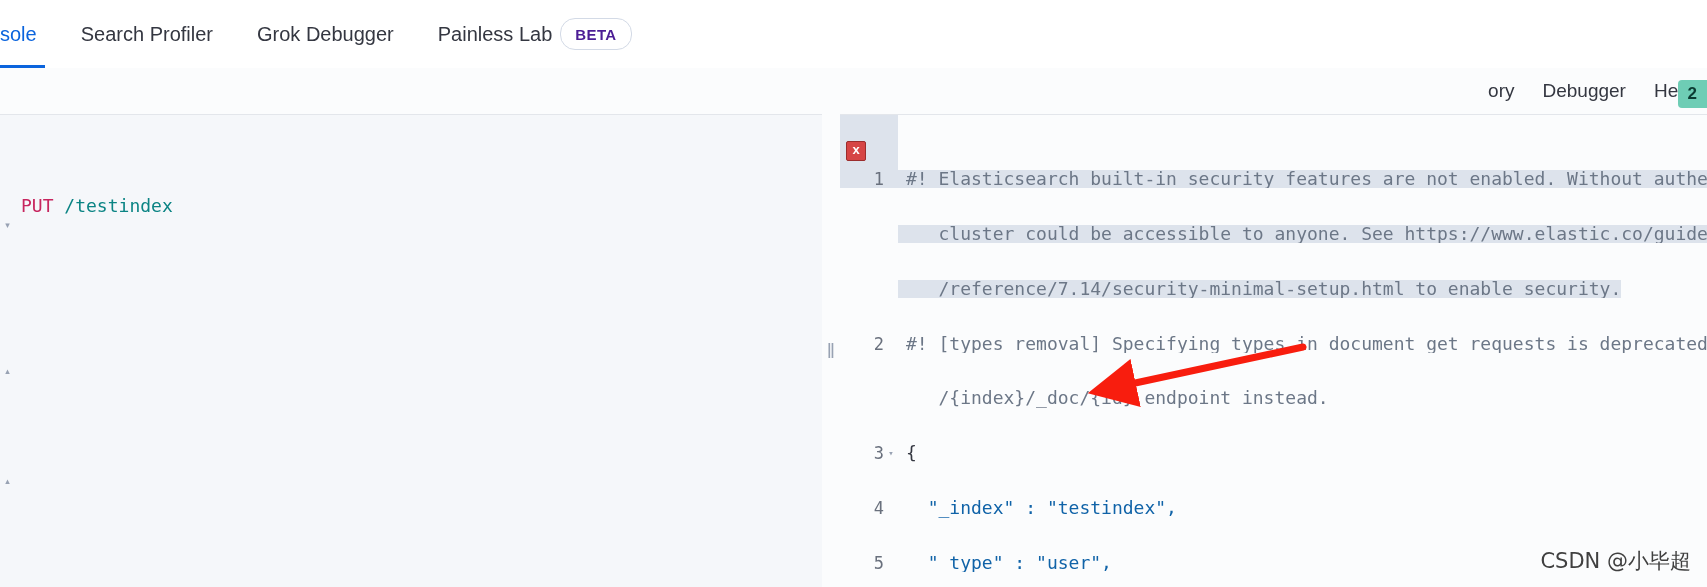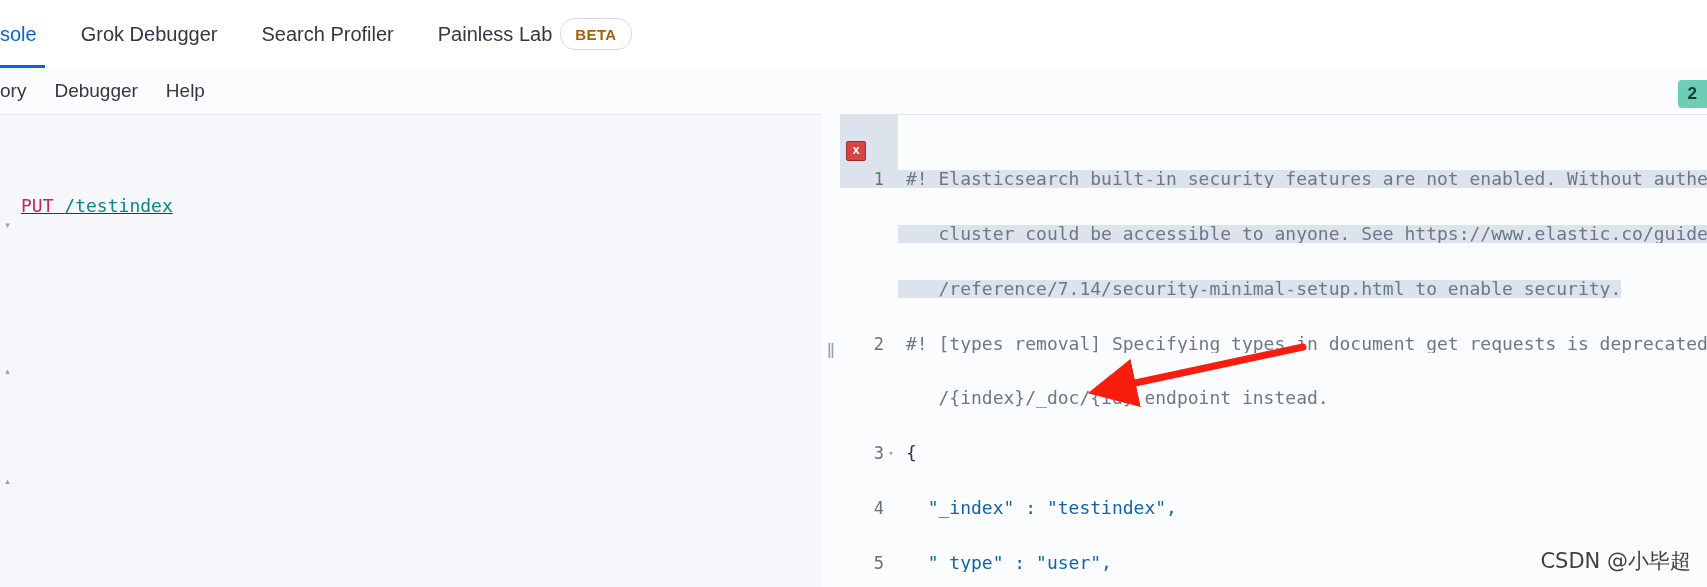--- a/index.html
+++ b/index.html
@@ -67,35 +67,36 @@
     display: inline-flex;
     align-items: center;
     justify-content: center;
     height: 30px;
     padding: 0 14px;
     border: 1px solid #d3dae6;
     border-radius: 15px;
     font-size: 15px;
     font-weight: bold;
     letter-spacing: 0.4px;
-    color: #a16207;
+    color: #4c1d95;
     margin-left: 8px;
     background: #ffffff;
   }
 
   
   .menubar {
     position: absolute;
     left: 0; top: 68px;
     width: 1707px;
     height: 46px;
     background: #fbfcfd;
     display: flex;
     align-items: center;
     border-bottom: 1px solid #eceff3;
+    justify-content: flex-end;
   }
   .menu-item {
     font-size: 19px;
     color: #343741;
     padding: 0 14px;
     cursor: pointer;
     white-space: nowrap;
   }
   .menu-item:first-child { padding-left: 0; }
 
@@ -161,21 +162,20 @@
     font-family: "DejaVu Sans Mono", "Liberation Mono", monospace;
     font-size: 18px;
     line-height: 36.5px;
     white-space: pre;
   }
   .code-line {
     position: relative;
     height: 36.5px;
     padding-left: 7px;
     box-sizing: border-box;
-    text-decoration: underline;
   }
   .tok-method  { color: #c7255e; }
   .tok-url     { color: #0b8484; }
 
   
   .pane-resizer {
     position: relative;
     width: 18px;
     height: 473px;
     background: #fbfcfd;
@@ -298,24 +298,24 @@
 <body>
 
 <div class="app">
 
   <div class="tabbar">
     <div class="tabbar-inner">
       <div class="tab active">
         <span>sole</span>
       </div>
       <div class="tab">
+        <span>Search Profiler</span>
+      </div>
+      <div class="tab">
         <span>Grok Debugger</span>
-      </div>
-      <div class="tab">
-        <span>Search Profiler</span>
       </div>
       <div class="tab">
         <span>Painless Lab</span>
         <span class="beta-badge">BETA</span>
       </div>
     </div>
   </div>
 
   <div class="menubar">
     <div class="menu-item">

